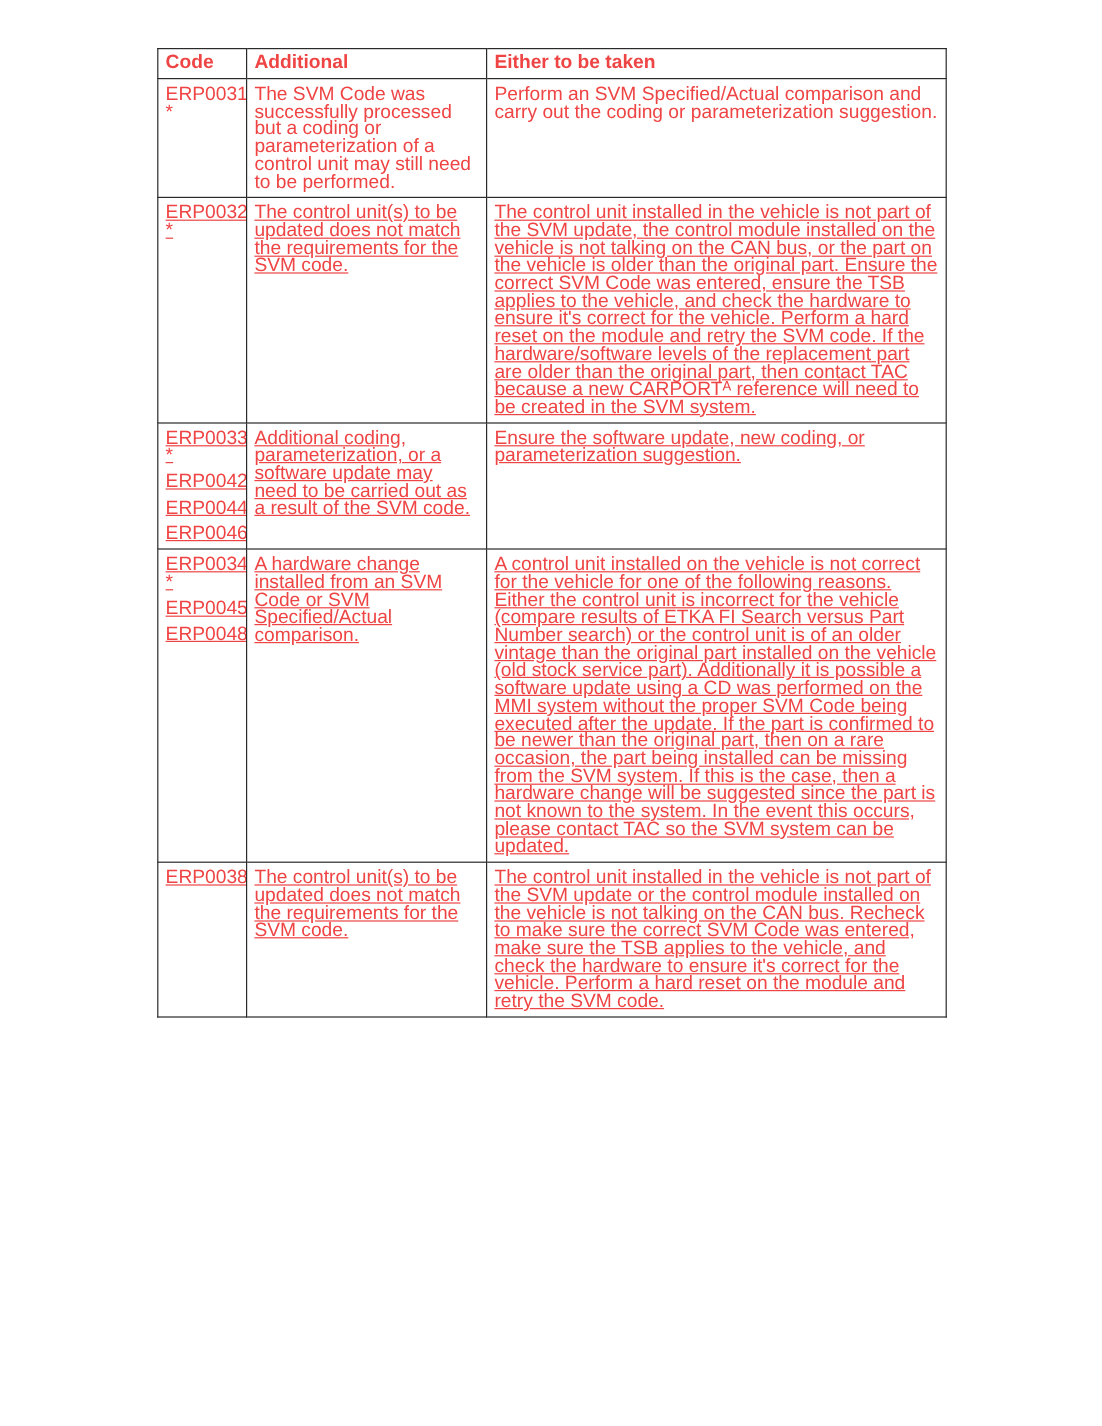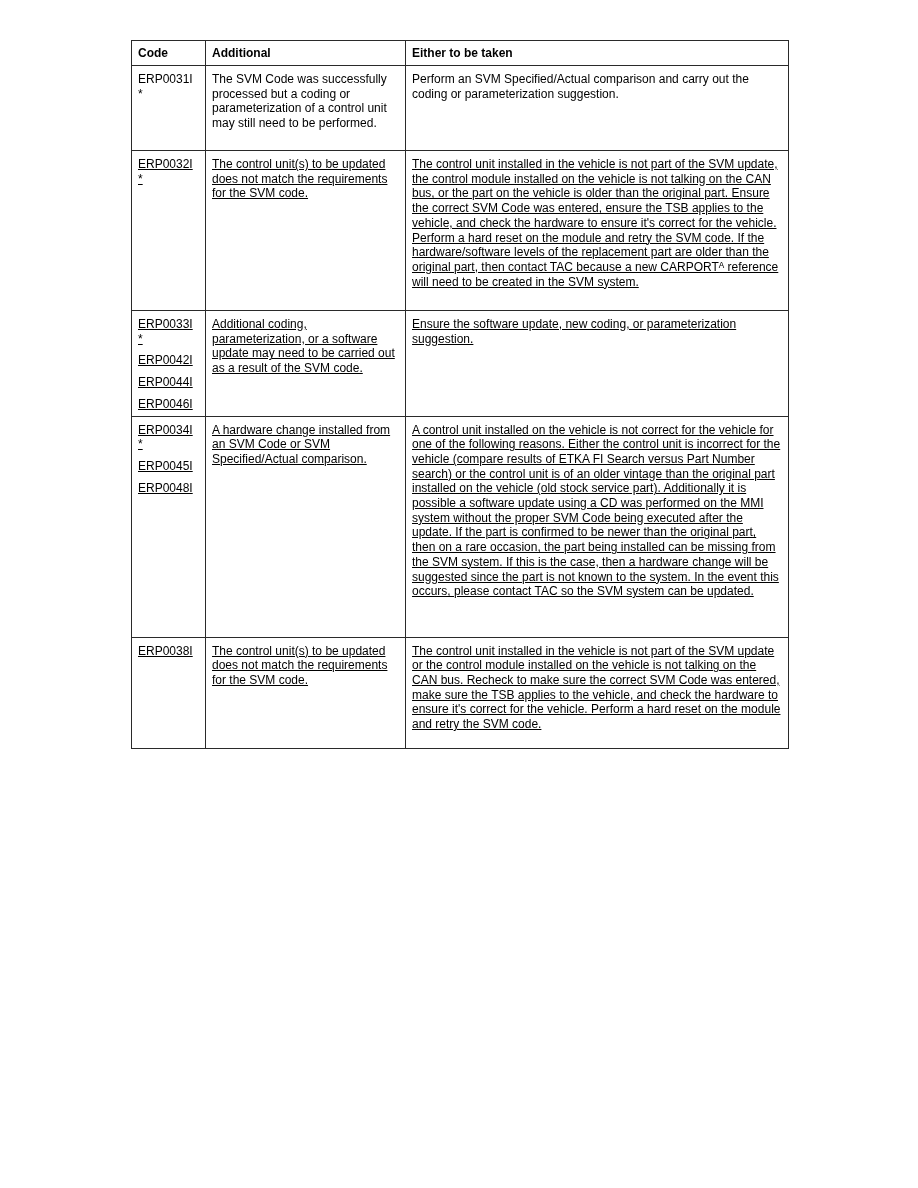--- a/index.html
+++ b/index.html
@@ -16,23 +16,23 @@
     color: #1c1c1c;
     overflow: hidden;
   }
   table.svm-table {
     position: absolute;
     left: 131px;
     top: 40px;
     width: 657px;
     border-collapse: collapse;
     table-layout: fixed;
-    font-size: 12px;
+    font-size: 16px;
     line-height: 14.7px;
-    color: #000000;
+    color: #ef4444;
   }
   table.svm-table th,
   table.svm-table td {
     border: 1.5px solid #2a2a2a;
     vertical-align: top;
     padding: 6px 6px 4px 6px;
     overflow: hidden;
   }
   table.svm-table th {
     text-align: left;

